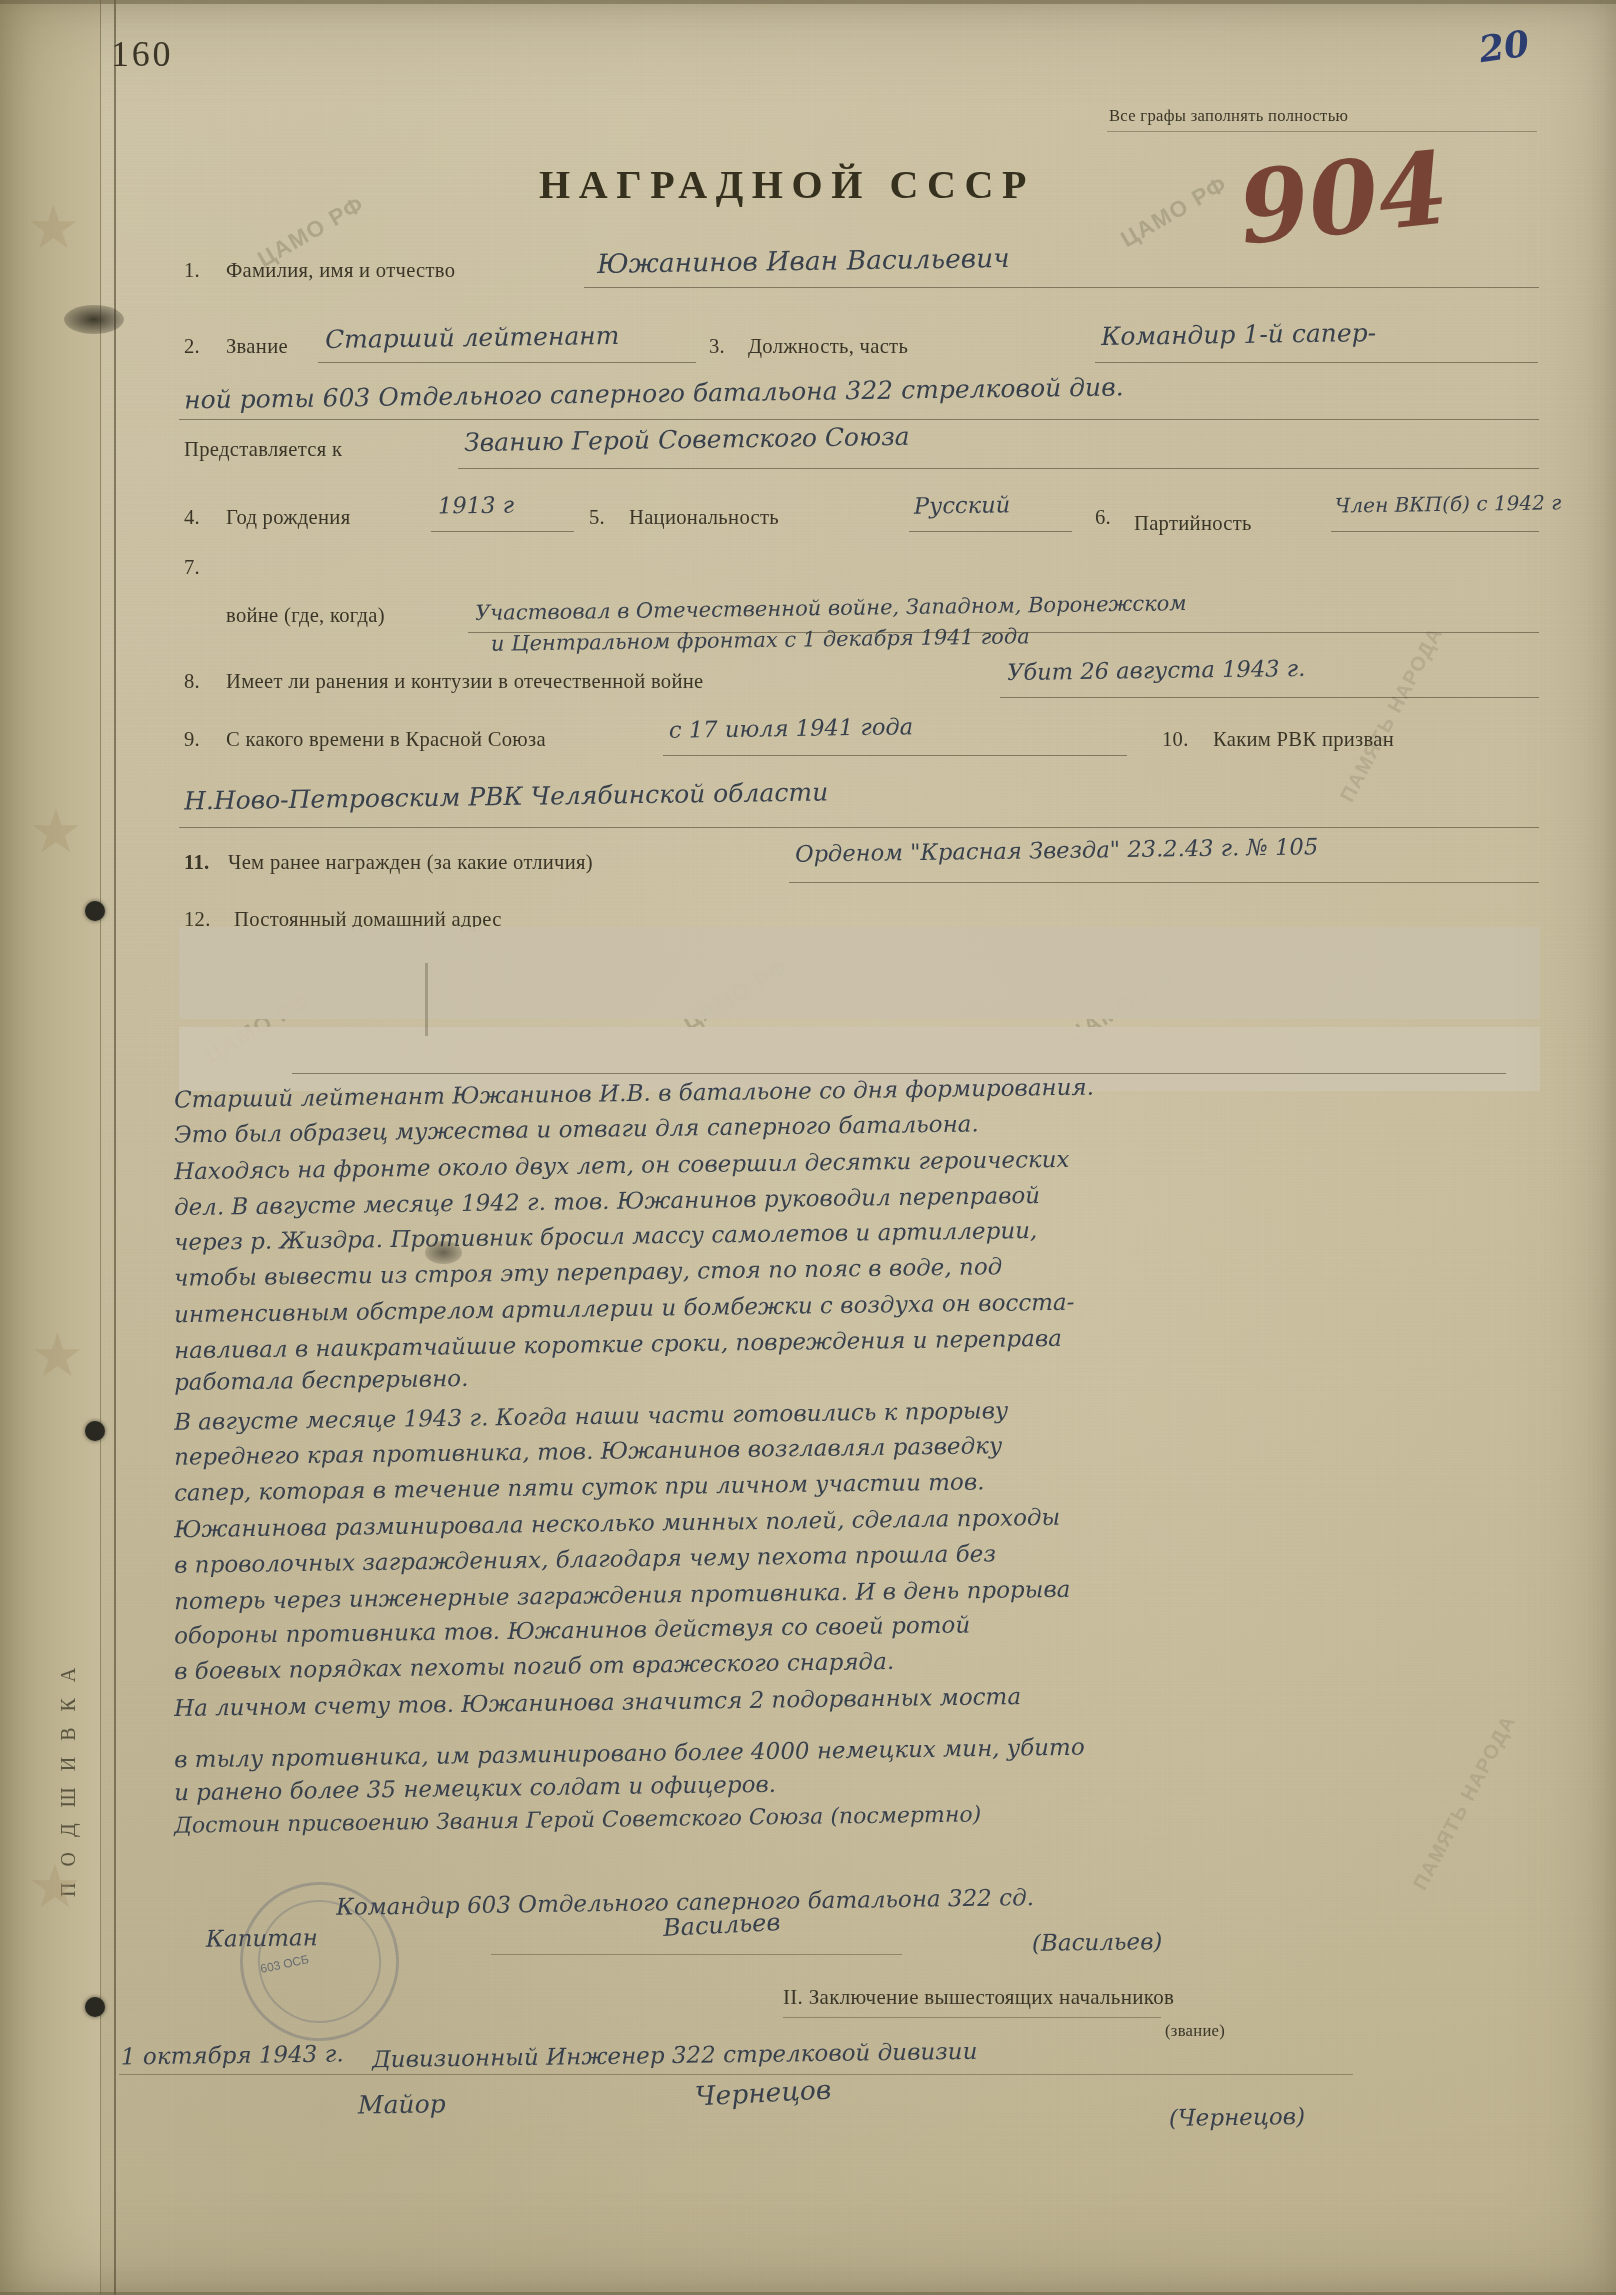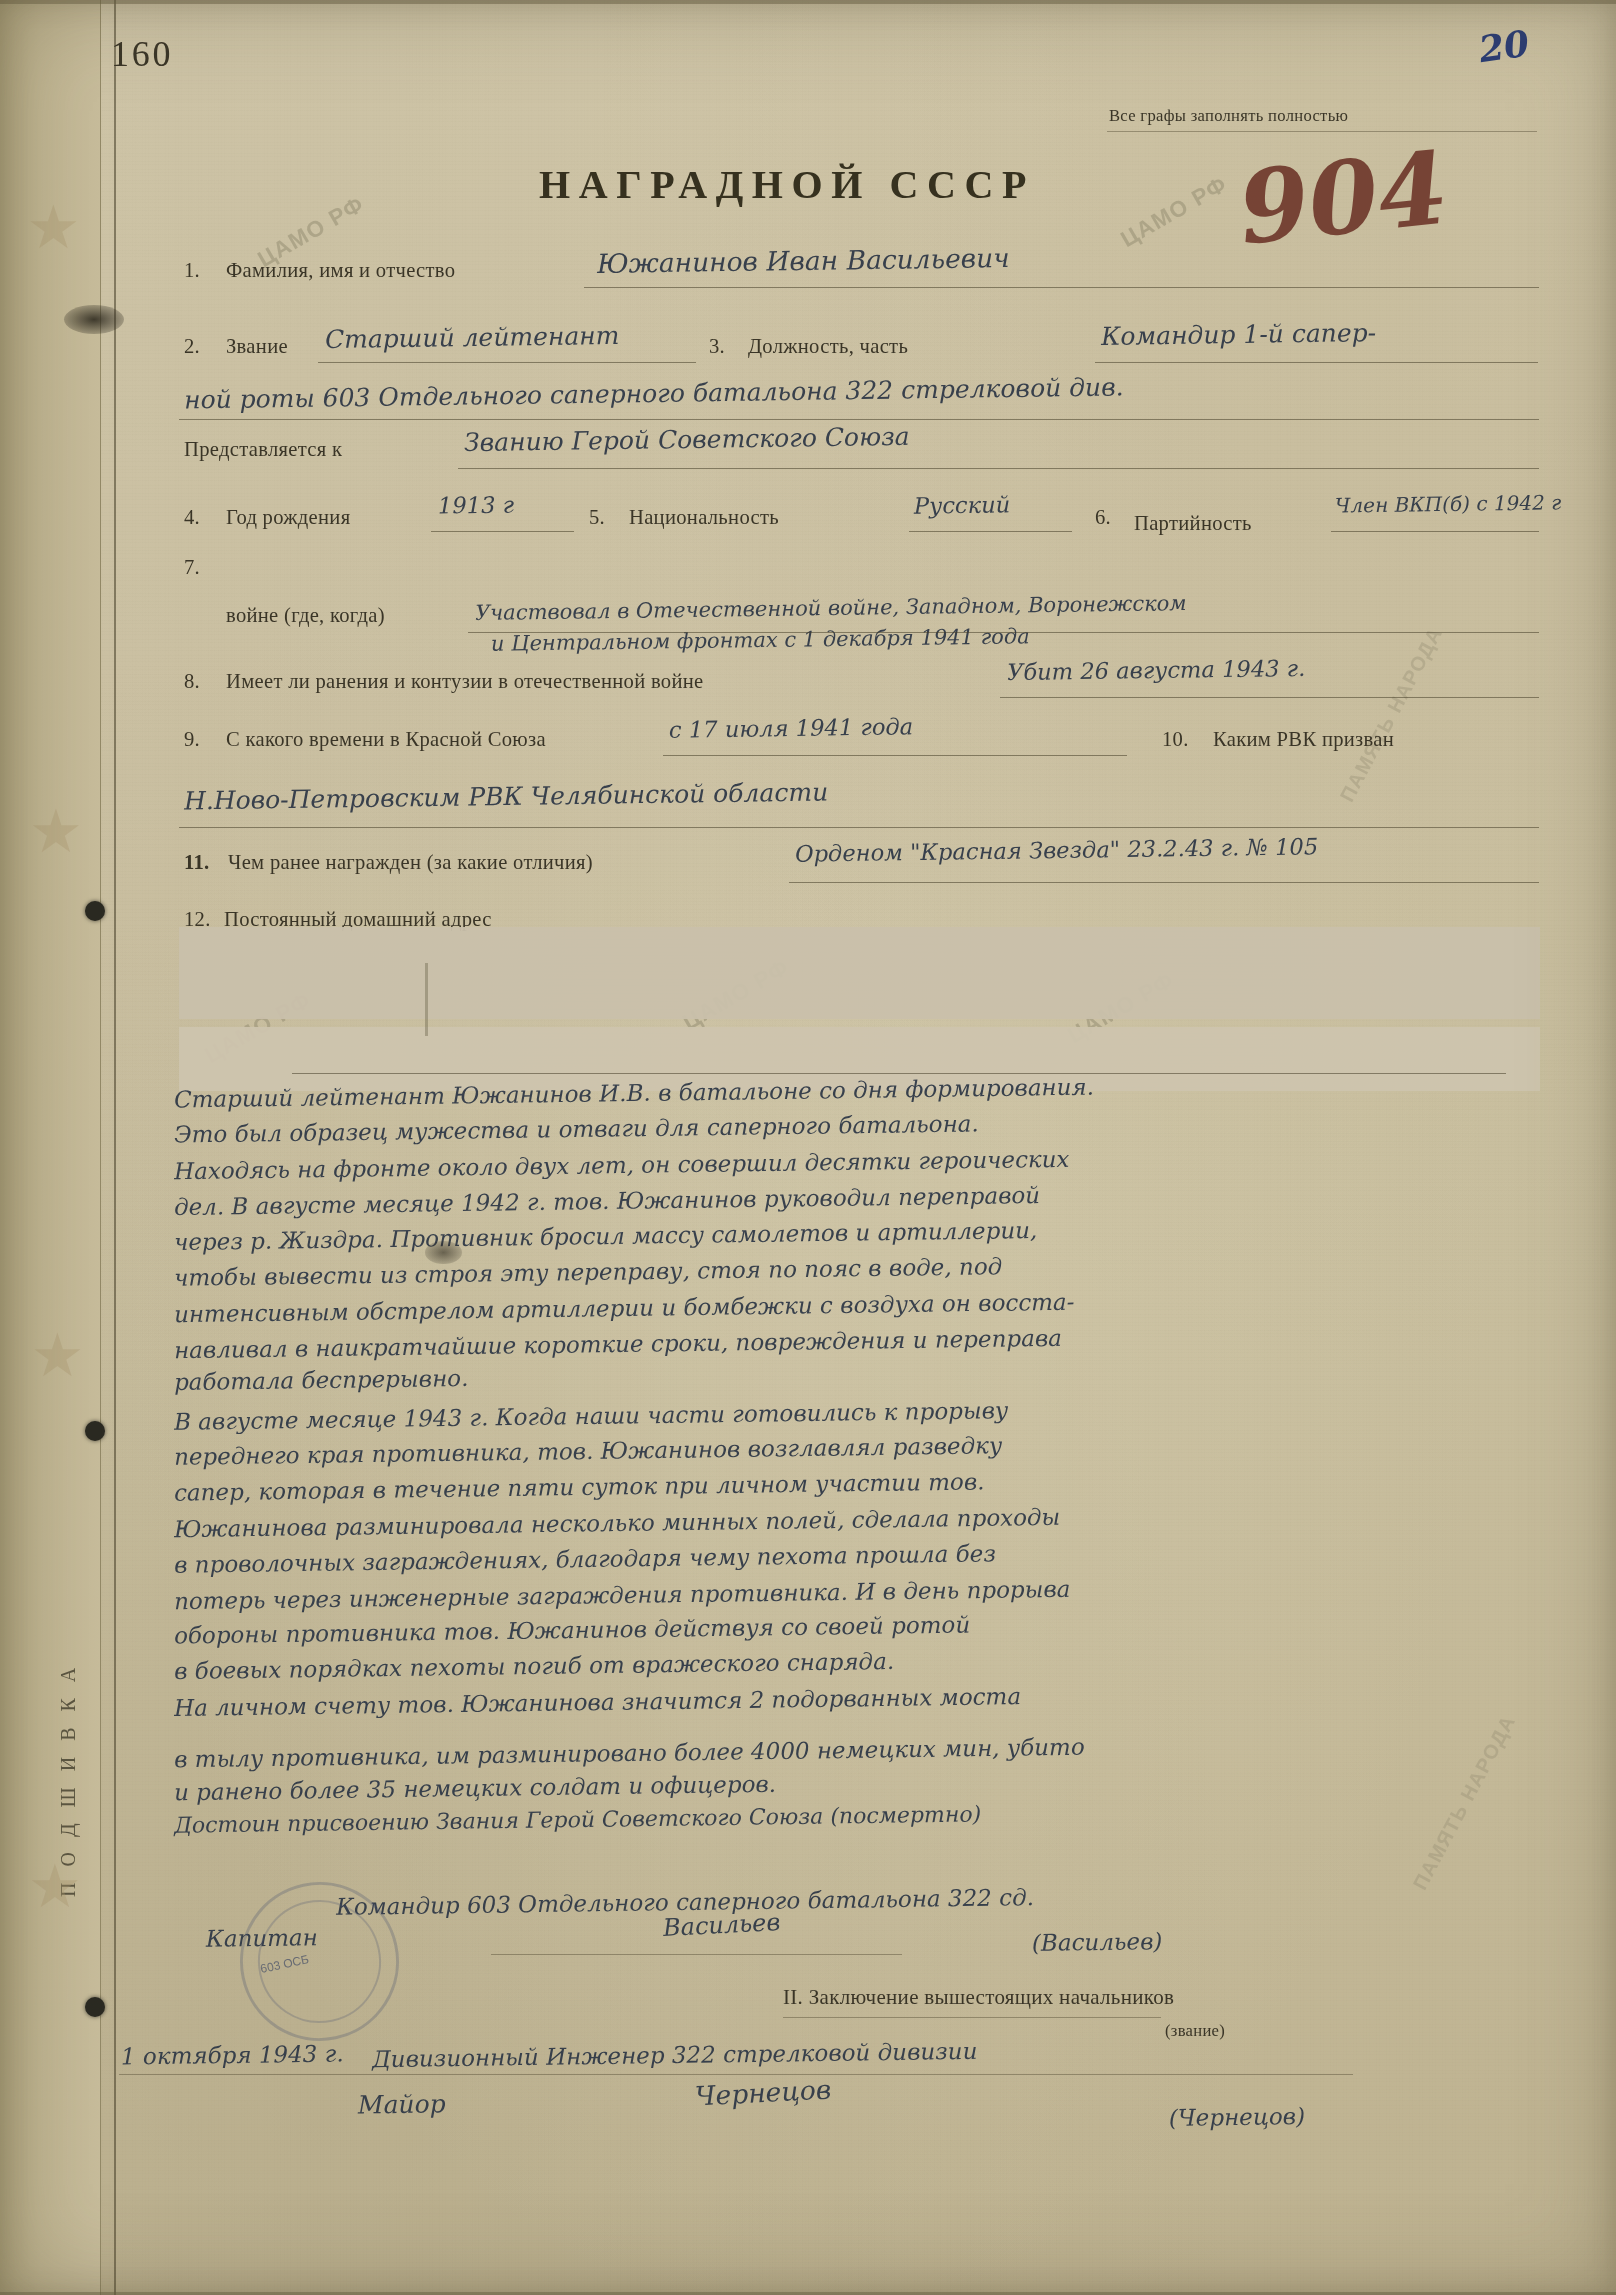--- a/index.html
+++ b/index.html
@@ -286,21 +286,21 @@
   <div class="typed" style="left:1213px; top:728px;">Каким РВК призван</div>
   <div class="hand" style="left:184px; top:782px; font-size:25px;">Н.Ново-Петровским РВК Челябинской области</div>
   <div class="rule" style="left:179px; top:827px; width:1360px;"></div>
 
   <div class="typed" style="left:184px; top:851px;font-weight:bold;">11.</div>
   <div class="typed" style="left:228px; top:851px;">Чем ранее награжден (за какие отличия)</div>
   <div class="hand" style="left:795px; top:837px; font-size:22.6px;">Орденом "Красная Звезда" 23.2.43 г. № 105</div>
   <div class="rule" style="left:789px; top:882px; width:750px;"></div>
 
   <div class="typed" style="left:184px; top:908px;">12.</div>
-  <div class="typed" style="left:224px; top:908px;text-align:center;">Постоянный домашний адрес</div>
+  <div class="typed" style="left:234px; top:908px;text-align:center;">Постоянный домашний адрес</div>
 
   <div class="redact" style="left:179px; top:927px; width:1361px; height:92px;"></div>
   <div class="redact" style="left:179px; top:1027px; width:1361px; height:64px; background:#cdc4ae;"></div>
   <div class="rule thin" style="left:425px; top:963px; width:2.7px; height:73px; background:rgba(90,82,58,0.35);"></div>
 
   <div class="rule" style="left:292px; top:1073px; width:1214px;"></div>
 
   <div class="hand" style="left:174px; top:1080px; font-size:23px;">Старший лейтенант Южанинов И.В. в батальоне со дня формирования.</div>
   <div class="hand" style="left:174px; top:1116px; font-size:23px;">Это был образец мужества и отваги для саперного батальона.</div>
   <div class="hand" style="left:174px; top:1152px; font-size:23px;">Находясь на фронте около двух лет, он совершил десятки героических</div>

